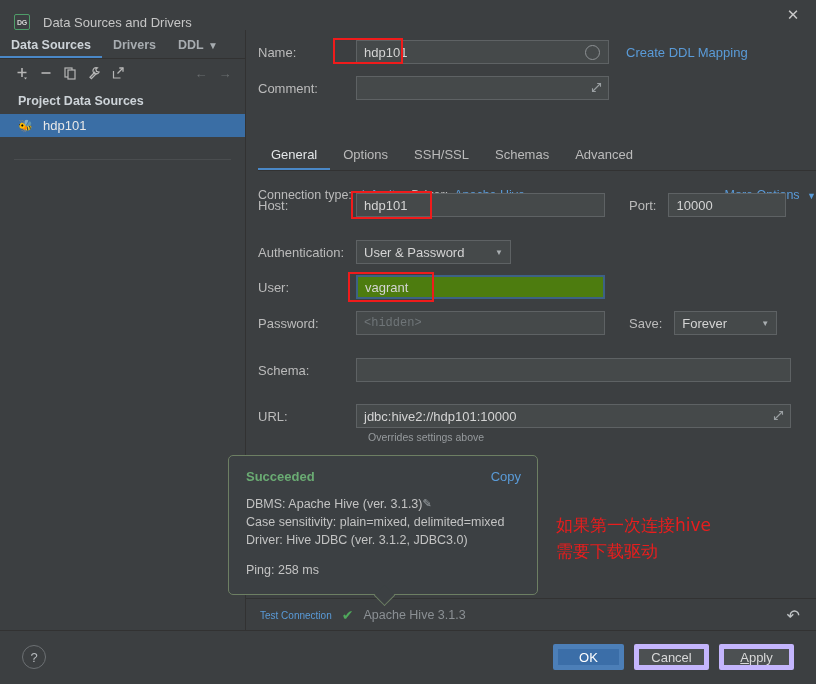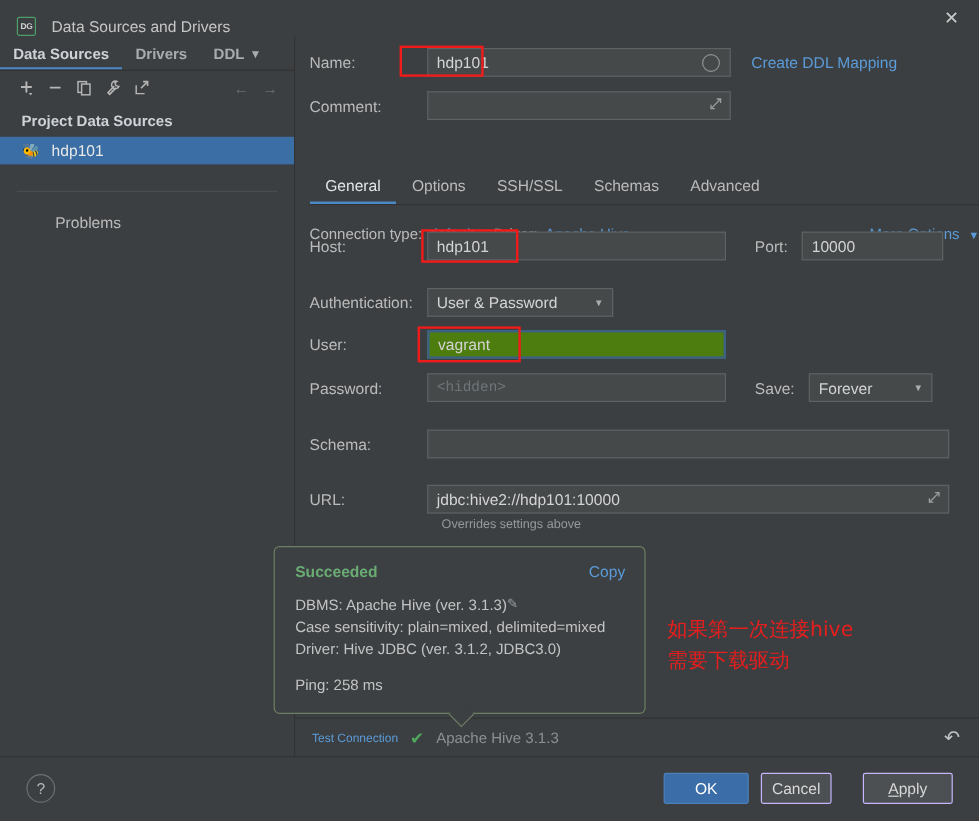--- a/index.html
+++ b/index.html
@@ -392,37 +392,37 @@
     font-size: 13px;
     display: flex;
     align-items: center;
     justify-content: center;
     box-sizing: border-box;
   }
   .btn {
     position: absolute;
     top: 13px;
     height: 26px;
-    border: 1px solid #c4b5fd;
+    border: 5px solid #c4b5fd;
     background: #4c5052;
     color: #d8d8d8;
     font-size: 13px;
     display: flex;
     align-items: center;
     justify-content: center;
     box-sizing: border-box;
     border-radius: 2px;
   }
   .btn.primary {
     background: #3b6ea8;
     border-color: #4c7fb8;
     color: #ffffff;
   }
   .btn-ok { left: 553px; width: 71px; }
-  .btn-cancel { left: 634px; width: 59px; }
+  .btn-cancel { left: 634px; width: 75px; }
   .btn-apply { left: 719px; width: 75px; }
   .u { text-decoration: underline; }
 </style>
 </head>
 <body>
 
 <div class="window">
 
   <div class="titlebar">
     <div class="app-icon">DG</div>
@@ -477,21 +477,20 @@
     </div>
 
     <div class="lp-section">Project Data Sources</div>
 
     <div class="ds-row">
       <span class="ds-icon">🐝</span>
       <span>hdp101</span>
     </div>
 
     <div class="lp-sep"></div>
-    <div class="problems-row">Problems</div>
   </div>
 
   <div class="right-panel">
 
     <div class="row" style="left:12px; top:10px;">
       <div class="lbl" style="width:98px;">Name:</div>
       <div class="field" style="width:253px;">
         <span>hdp101</span>
         <span class="circle-ind"></span>
       </div>

